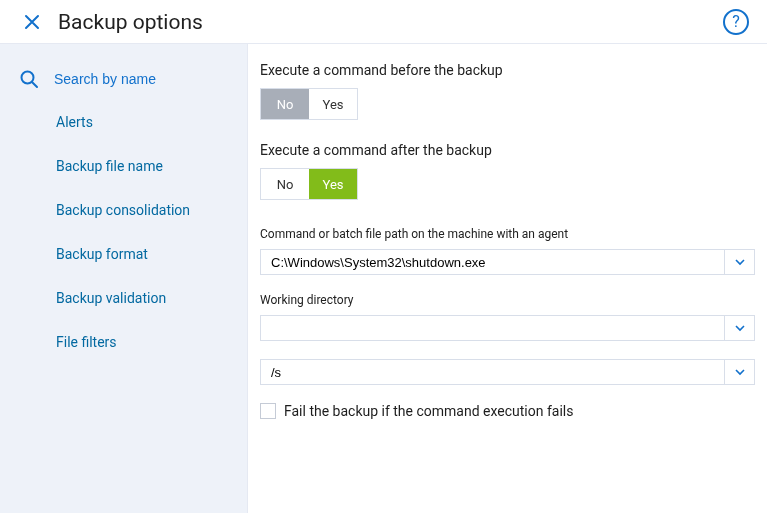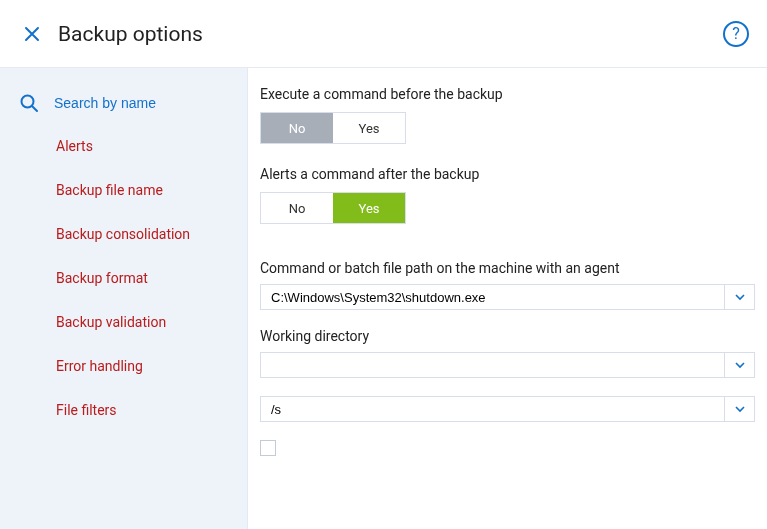--- a/index.html
+++ b/index.html
@@ -6,21 +6,21 @@
     body {
       font-family: -apple-system, "Segoe UI", Roboto, Arial, sans-serif;
       background: #fff;
       width: 767px;
       height: 529px;
       overflow: hidden;
       font-size: 14px;
       color: #1d1d1d;
     }
     .header {
-      height: 68px;
+      height: 44px;
       display: flex;
       align-items: center;
       padding: 0 18px;
       background: #fff;
       border-bottom: 1px solid #e5e9f2;
     }
     .close-icon {
       color: #1271cc;
       font-size: 20px;
       width: 28px;
@@ -78,57 +78,57 @@
       color: #1271cc;
       font-size: 14px;
       outline: none;
       flex: 1;
     }
     .search-input::placeholder { color: #1271cc; }
     .nav-list { list-style: none; }
     .nav-list li {
       padding: 14px 16px 14px 56px;
       font-size: 14px;
-      color: #b91c1c;
+      color: #0369a1;
       cursor: pointer;
     }
     .main {
       flex: 1;
       background: #fff;
       padding: 18px 12px;
       overflow-y: auto;
     }
     .section-label {
       font-size: 14px;
       color: #222;
       margin-bottom: 10px;
     }
     .toggle-group {
       display: inline-flex;
       border: 1px solid #d8dee9;
       margin-bottom: 22px;
     }
     .toggle-opt {
-      width: 72px;
+      width: 48px;
       height: 30px;
       display: flex;
       align-items: center;
       justify-content: center;
       font-size: 13px;
       cursor: pointer;
       background: #fff;
       color: #333;
     }
     .toggle-opt.active-grey { background: #a8aeb8; color: #fff; }
     .toggle-opt.active-green { background: #82bc1a; color: #fff; }
     .field-label {
-      font-size: 14px;
+      font-size: 12px;
       color: #222;
       margin-bottom: 8px;
-      margin-top: 14px;
+      margin-top: 5px;
     }
     .combo {
       display: flex;
       border: 1px solid #d8dee9;
       height: 26px;
       margin-bottom: 18px;
     }
     .combo-input {
       flex: 1;
       border: none;
@@ -185,33 +185,32 @@
           </svg>
       </div>
       <input class="search-input" placeholder="Search by name" style="">
     </div>
     <ul class="nav-list">
       <li>Alerts</li>
       <li>Backup file name</li>
       <li>Backup consolidation</li>
       <li>Backup format</li>
       <li>Backup validation</li>
-      <li>Error handling</li>
       <li>File filters</li>
     </ul>
   </aside>
 
   <main class="main">
     <div class="section-label">Execute a command before the backup</div>
     <div class="toggle-group">
       <div class="toggle-opt active-grey">No</div>
       <div class="toggle-opt">Yes</div>
     </div>
 
-    <div class="section-label">Alerts a command after the backup</div>
+    <div class="section-label">Execute a command after the backup</div>
     <div class="toggle-group">
       <div class="toggle-opt">No</div>
       <div class="toggle-opt active-green">Yes</div>
     </div>
 
     <div class="field-label">Command or batch file path on the machine with an agent</div>
     <div class="combo">
       <input class="combo-input" value="C:\Windows\System32\shutdown.exe" style="">
       <div class="combo-btn">
         <svg class="chevron-svg" viewBox="0 0 10 10">
@@ -234,15 +233,16 @@
       <input class="combo-input" value="/s" style="">
       <div class="combo-btn">
         <svg class="chevron-svg" viewBox="0 0 10 10">
             <path d="M1 3 L5 7 L9 3" stroke="#1271cc" stroke-width="1.6" fill="none"></path>
           </svg>
       </div>
     </div>
 
     <div class="checkbox-row">
       <div class="checkbox"></div>
+      <span>Fail the backup if the command execution fails</span>
     </div>
   </main>
 </div>
 
 </body></html>

